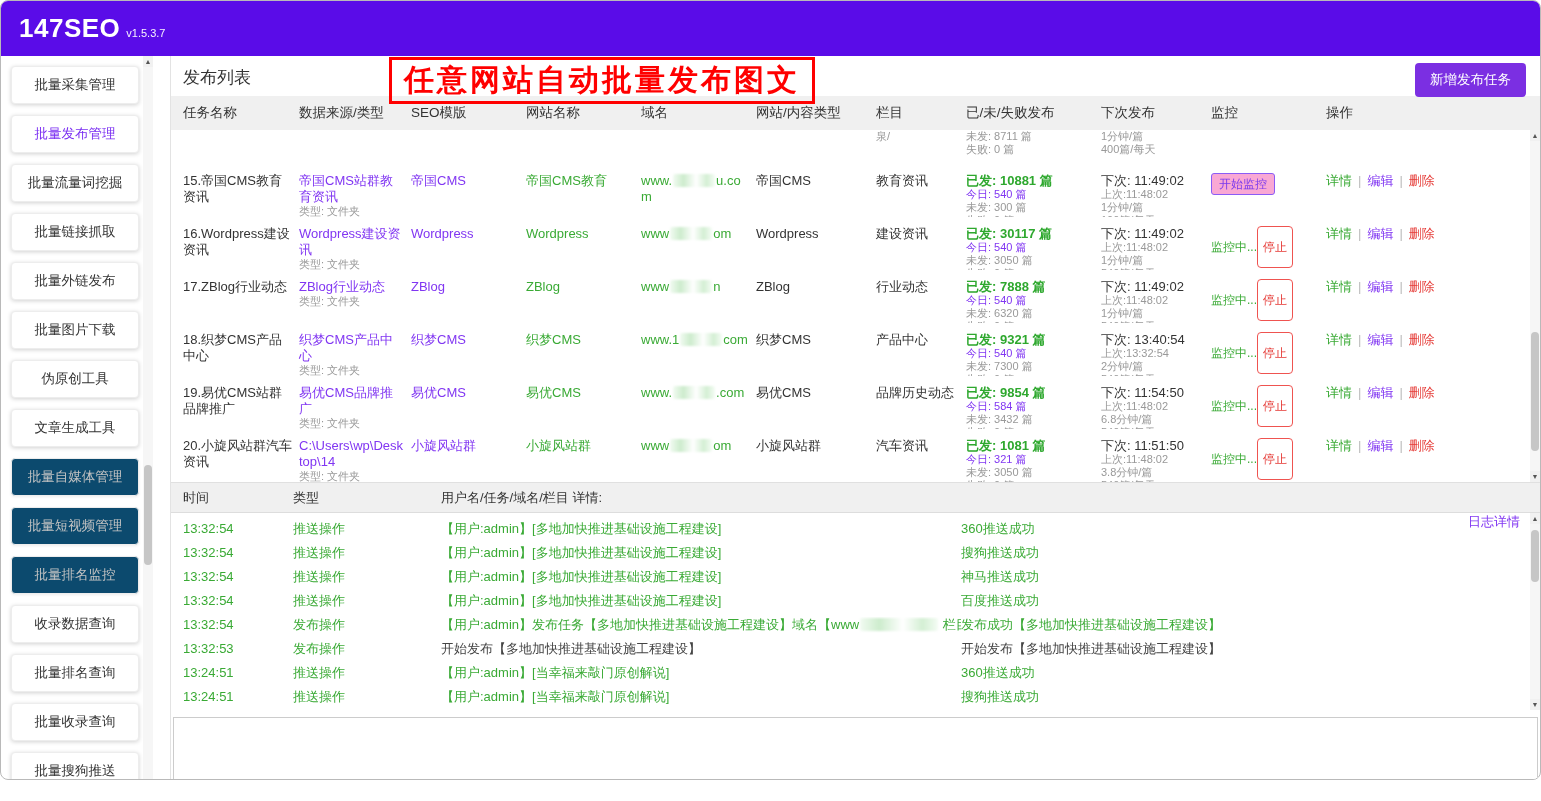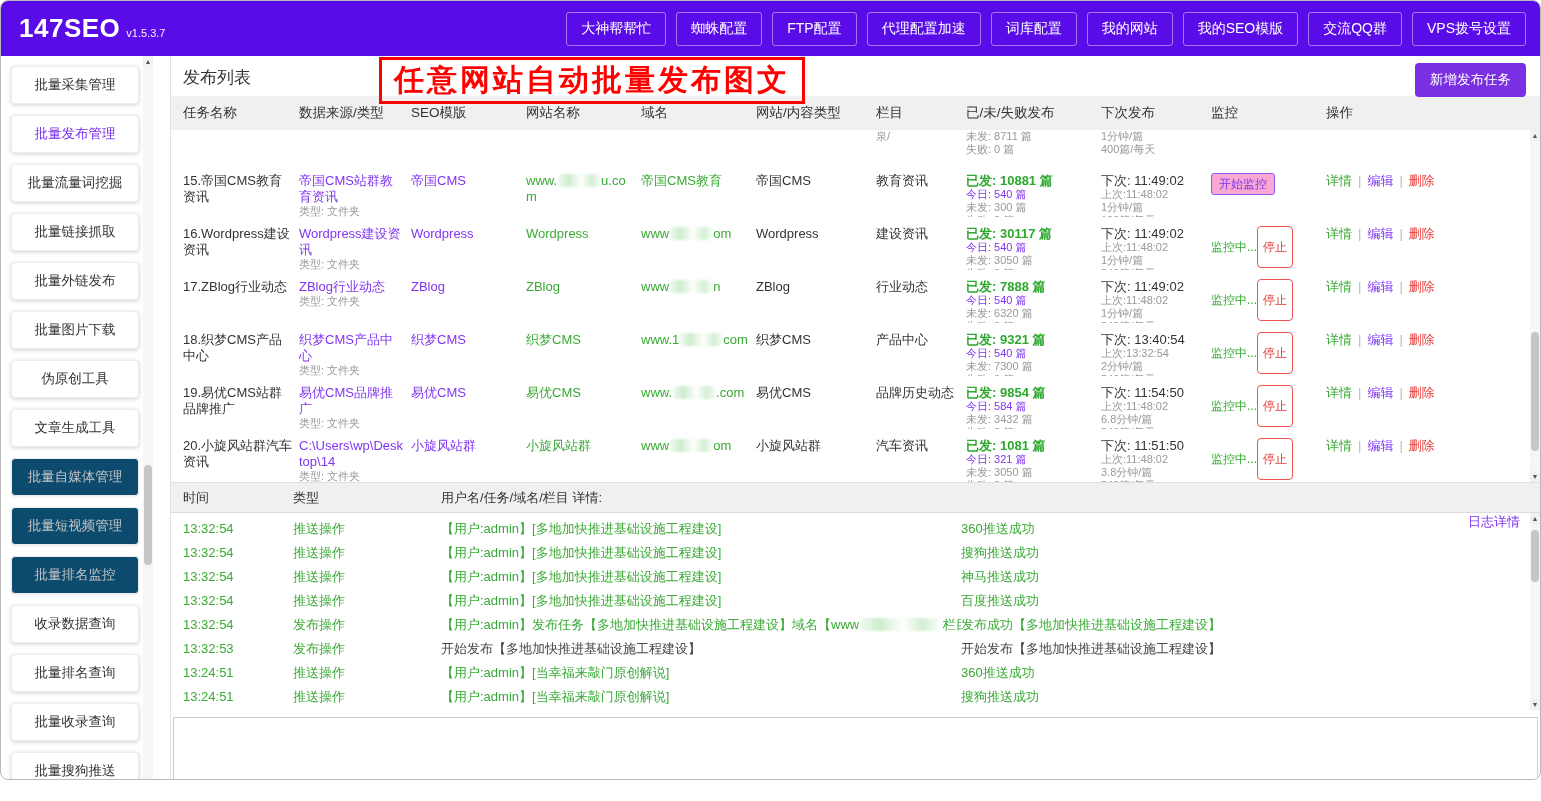--- a/index.html
+++ b/index.html
@@ -39,21 +39,21 @@
   .table-scroll { right:0; top:0; bottom:0; }
   .table-scroll .sthumb { top:58%; height:36%; }
   .log-scroll { right:0; top:0; bottom:0; }
   .log-scroll .sthumb { top:6px; height:52px; }
   .hscroll { position:absolute; left:0; right:0; bottom:0; height:9px; background:#f1f1f1; }
   .hthumb { position:absolute; top:1px; bottom:1px; left:2px; width:52%; background:#c6c6c6; border-radius:4px; }
 
   
   .title-row { height:40px; position:relative; }
   .page-title { position:absolute; left:12px; top:10px; font-size:17px; color:#333; }
-  .banner { position:absolute; left:208px; top:1px; border:3px solid #ff0000; color:#ff0000;
+  .banner { position:absolute; left:218px; top:1px; border:3px solid #ff0000; color:#ff0000;
             font-size:30px; font-weight:bold; padding:0 12px; letter-spacing:3px; white-space:nowrap; }
   .add-btn { position:absolute; right:14px; top:7px; background:#7b2fe2; color:#fff; border:none;
              border-radius:4px; font-size:13.5px; padding:8px 15px; cursor:pointer;
              font-family:"Liberation Sans",sans-serif; }
 
   
   .grid-cols { display:grid;
     grid-template-columns:116px 112px 115px 115px 115px 120px 90px 135px 110px 115px 1fr;
     padding-left:12px; padding-right:14px; }
   .thead { background:#f0f0f0; padding-top:8px; padding-bottom:8px; }
@@ -102,31 +102,20 @@
 </head>
 <body>
 
 <div class="page">
 
   <div class="topbar">
     <div class="brand">
       <span class="logo">147SEO</span>
       <span class="ver">v1.5.3.7</span>
     </div>
-    <div class="nav">
-        <div class="nav-btn">大神帮帮忙</div>
-        <div class="nav-btn">蜘蛛配置</div>
-        <div class="nav-btn">FTP配置</div>
-        <div class="nav-btn">代理配置加速</div>
-        <div class="nav-btn">词库配置</div>
-        <div class="nav-btn">我的网站</div>
-        <div class="nav-btn">我的SEO模版</div>
-        <div class="nav-btn">交流QQ群</div>
-        <div class="nav-btn">VPS拨号设置</div>
-      </div>
   </div>
 
   <div class="bodywrap">
     <div class="sidebar">
       <div>
           <div class="side-btn normal">批量采集管理</div>
           <div class="side-btn active">批量发布管理</div>
           <div class="side-btn normal">批量流量词挖掘</div>
           <div class="side-btn normal">批量链接抓取</div>
           <div class="side-btn normal">批量外链发布</div>
@@ -193,22 +182,22 @@
               <div class="td"></div>
               <div class="td"></div>
             </div>
             <div class="trow grid-cols">
               <div class="td">15.帝国CMS教育资讯</div>
               <div class="td">
                 <div class="plink">帝国CMS站群教育资讯</div>
                 <div class="sub">类型: 文件夹</div>
               </div>
               <div class="td"><span class="plink">帝国CMS</span></div>
+              <div class="td green">帝国CMS教育</div>
               <div class="td green">www.<span class="blur"></span>u.com</div>
-              <div class="td green">帝国CMS教育</div>
               <div class="td">帝国CMS</div>
               <div class="td">教育资讯</div>
               <div class="td">
                 <div class="pub">已发: 10881 篇</div>
                 <div class="today">今日: 540 篇</div>
                 <div class="sub">未发: 300 篇</div>
                 <div class="sub">失败: 0 篇</div>
               </div>
               <div class="td">
                 <div class="next">下次: 11:49:02</div>

